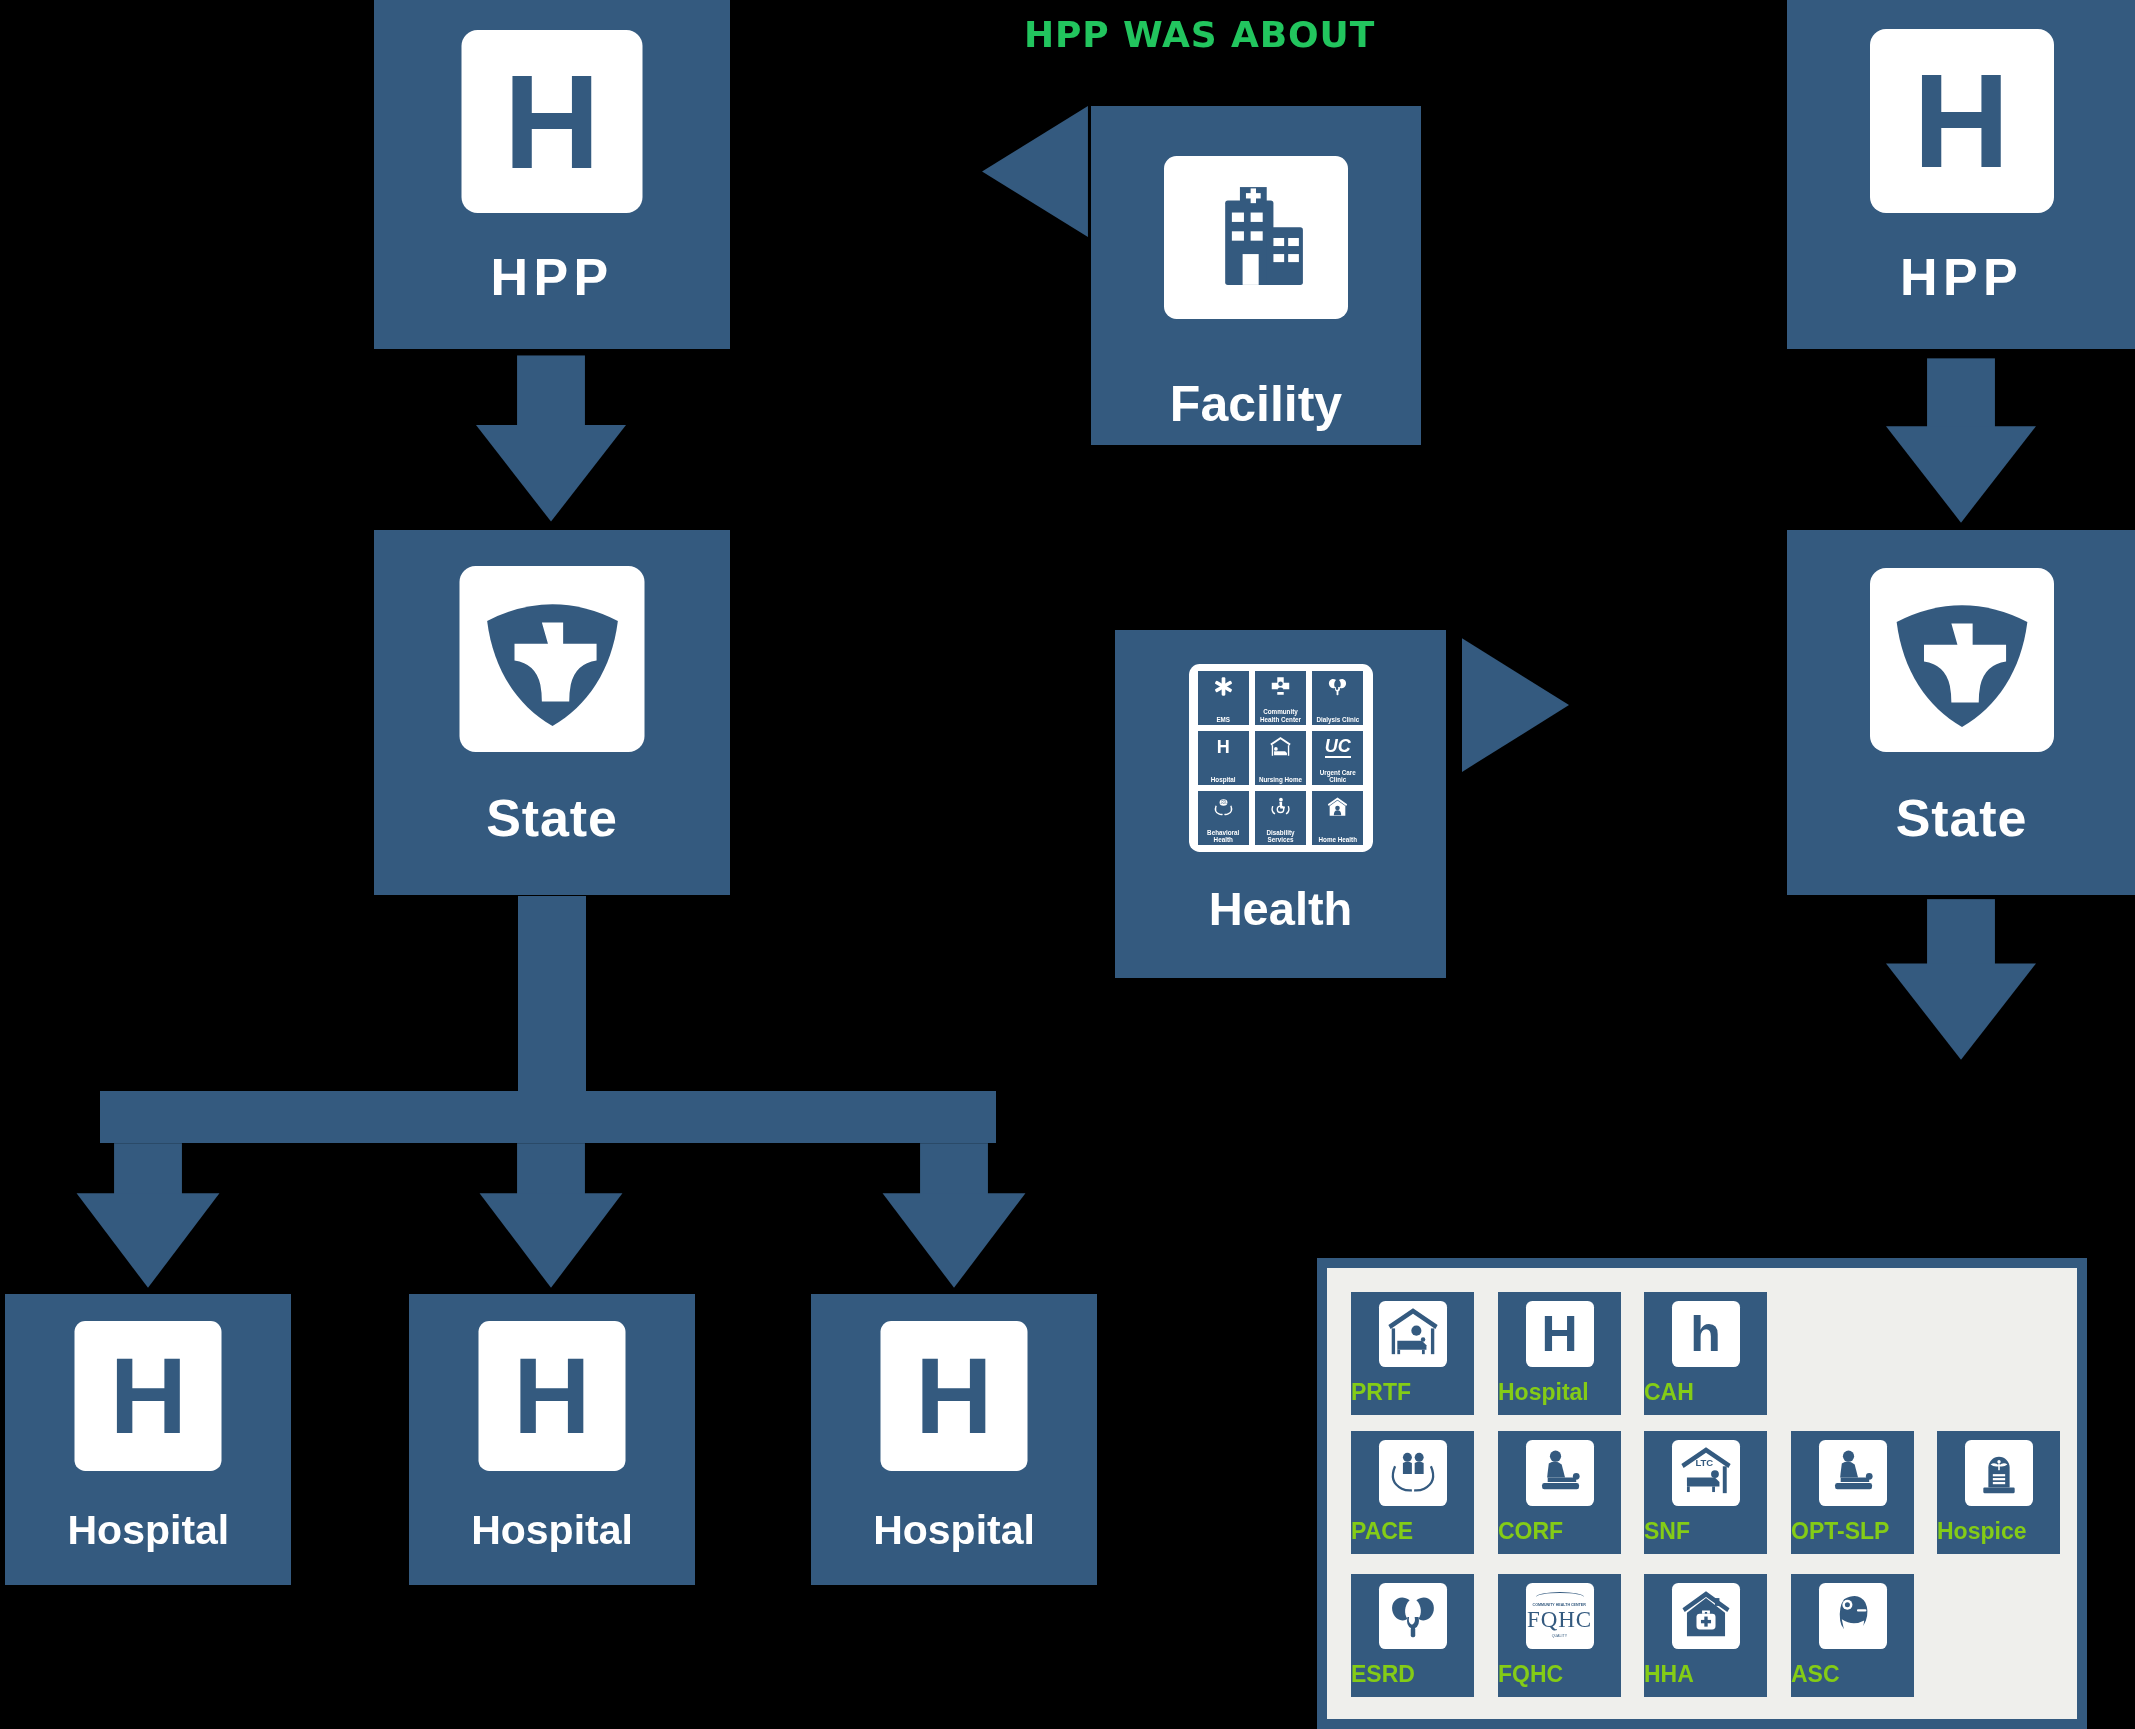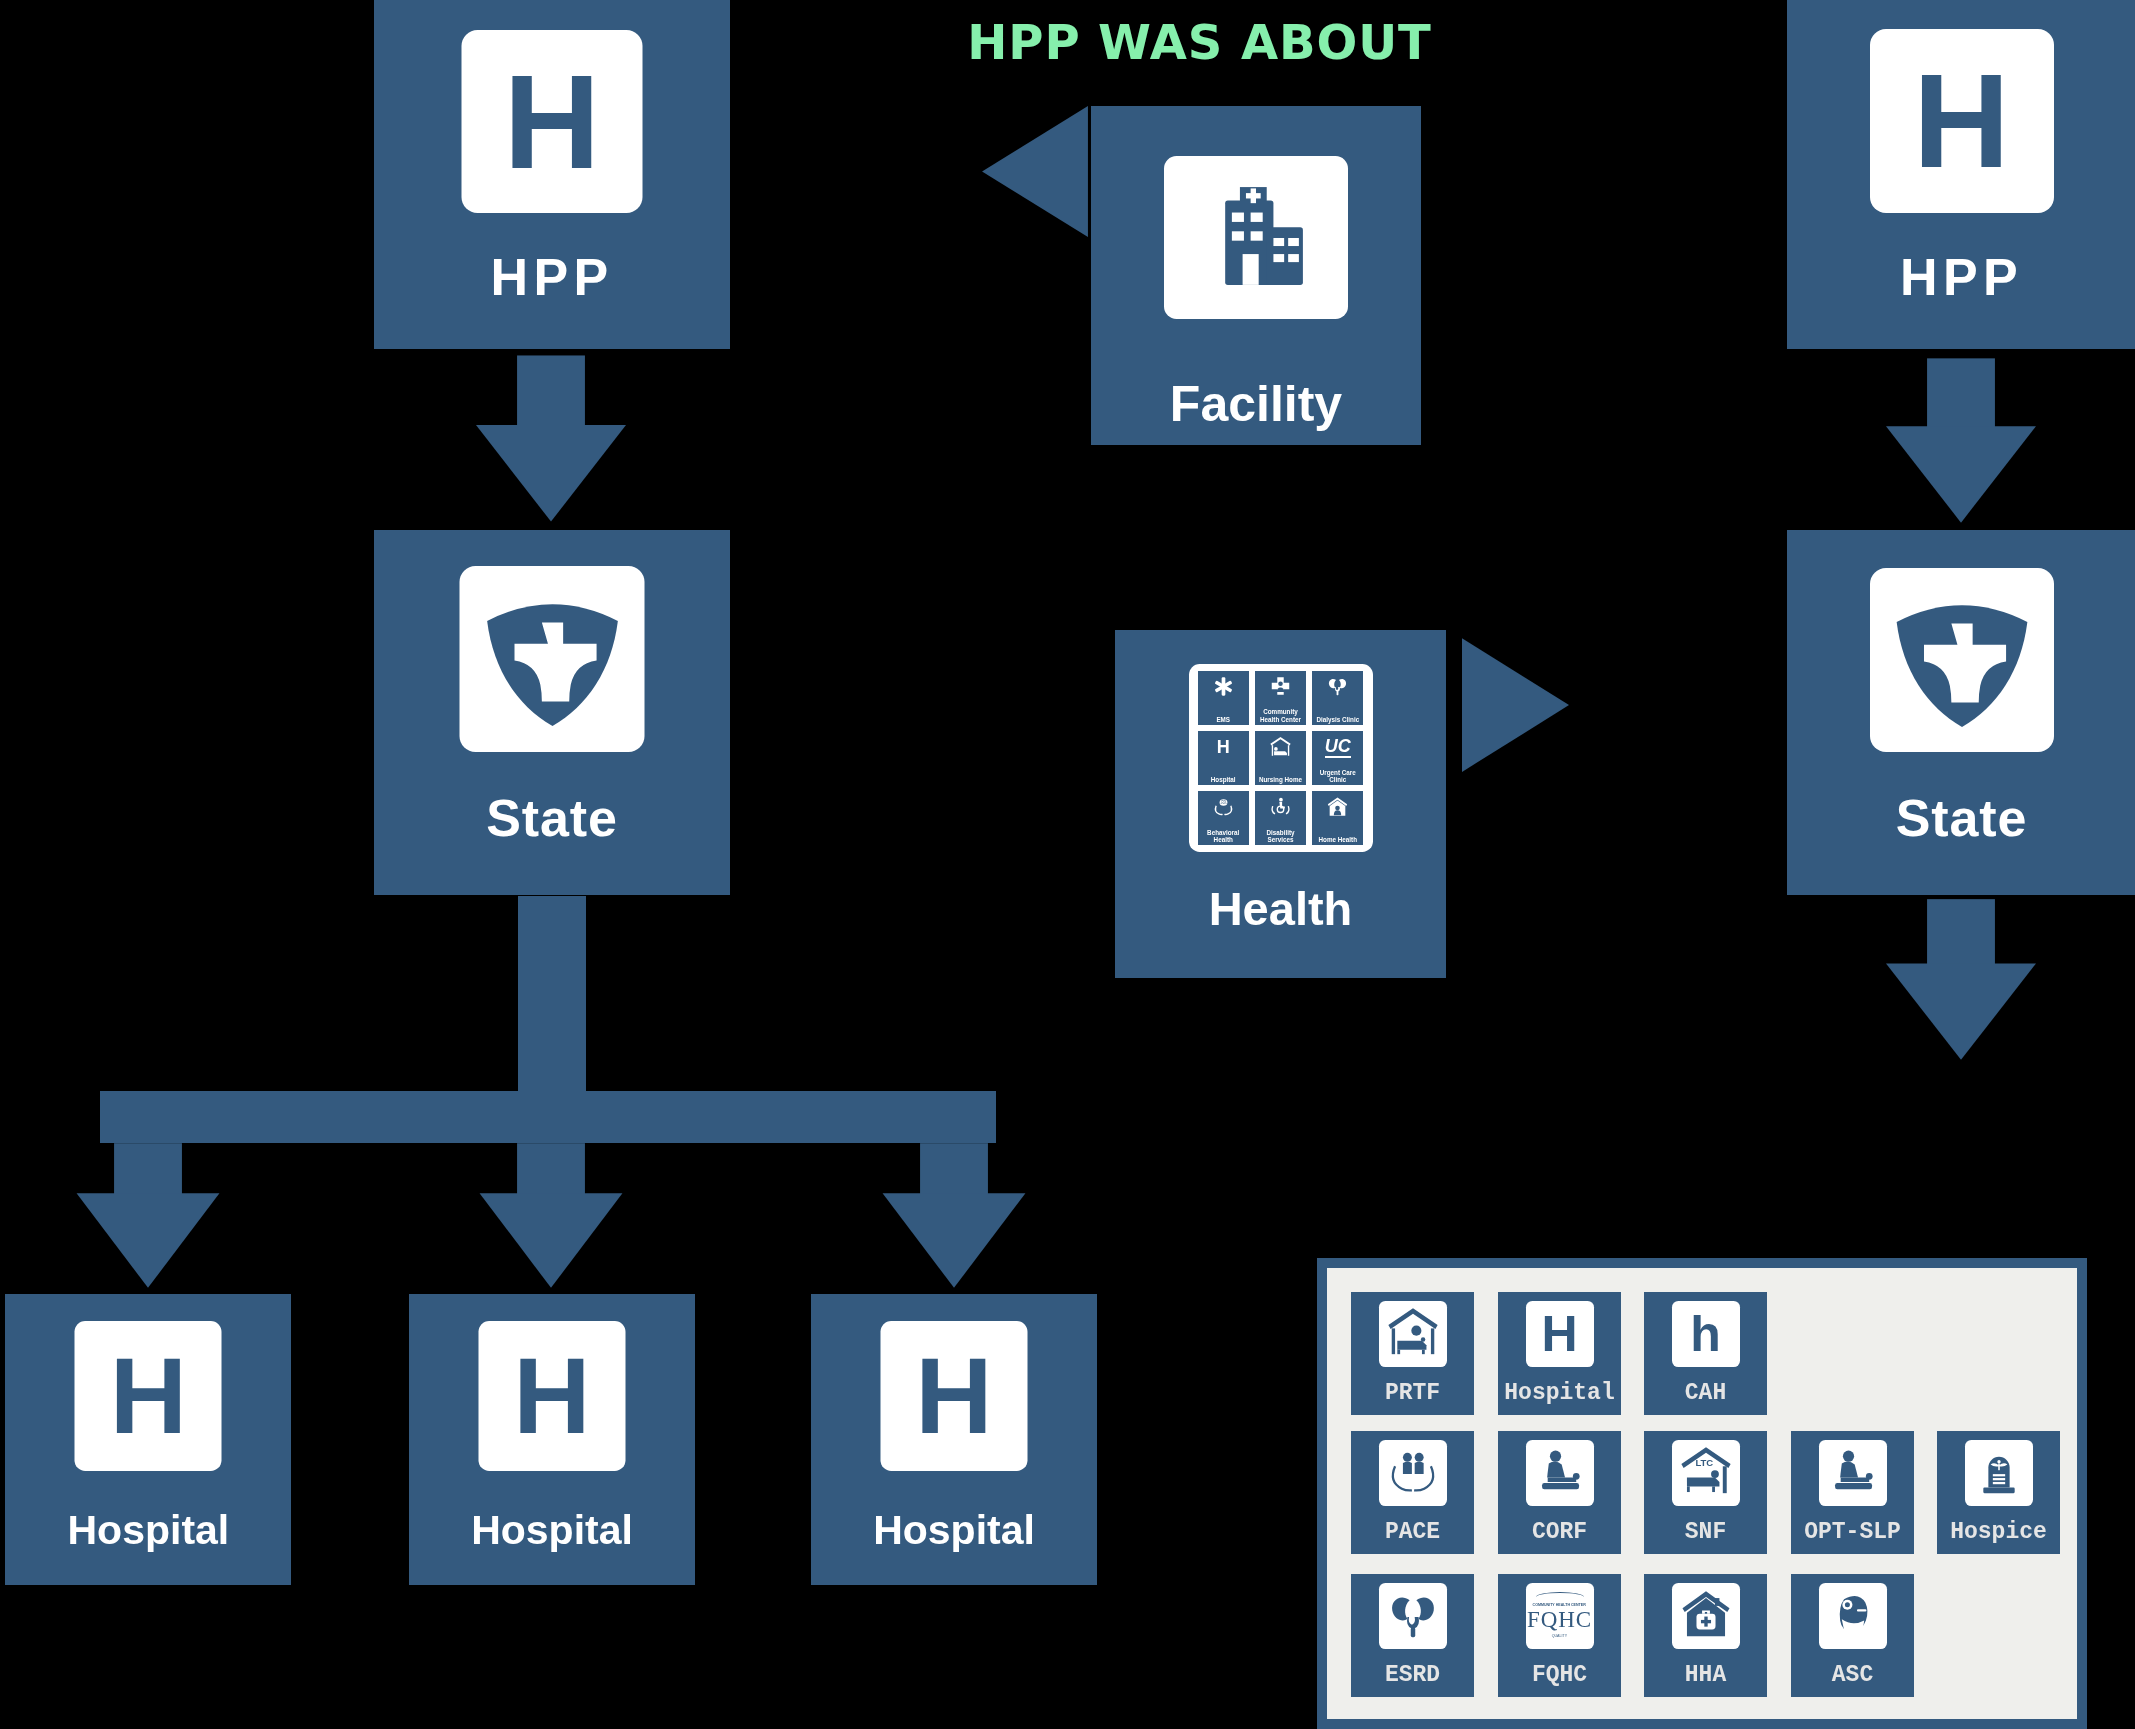--- a/index.html
+++ b/index.html
@@ -6,32 +6,32 @@
   #canvas{position:relative;width:2136px;height:1729px;background:#000;overflow:hidden;
           font-family:"Liberation Sans","DejaVu Sans",sans-serif;}
   .box{position:absolute;background:#345a7f;}
   .card{position:absolute;left:50%;transform:translateX(-50%);background:#fff;border-radius:16px;
         display:flex;align-items:center;justify-content:center;color:#345a7f;}
   .label{position:absolute;left:0;right:0;text-align:center;color:#fff;font-weight:bold;}
   .hglyph{font-weight:bold;color:#345a7f;line-height:1;}
   .arr{position:absolute;}
   .arr svg,.tri svg{display:block;}
   .tri{position:absolute;}
-  .bigtitle{position:absolute;text-align:center;color:#86efac;font-weight:800;
-            font-family:"DejaVu Sans","Liberation Sans",sans-serif;font-size:48px;letter-spacing:0.9px;}
+  .bigtitle{position:absolute;text-align:center;color:#22c55e;font-weight:800;
+            font-family:"DejaVu Sans","Liberation Sans",sans-serif;font-size:36px;letter-spacing:0.9px;}
   
   .bar{position:absolute;background:#345a7f;}
   
   #panel{position:absolute;left:1317px;top:1258px;width:770px;height:471px;background:#efefec;
          border:10.7px solid #345a7f;box-sizing:border-box;z-index:2;}
   .tile{position:absolute;width:123px;height:123px;background:#345a7f;z-index:3;}
   .tile .tcard{position:absolute;left:50%;top:9px;transform:translateX(-50%);width:68px;height:66px;
                background:#fff;border-radius:6.3px;display:flex;align-items:center;justify-content:center;color:#345a7f;}
-  .tile .tlabel{position:absolute;left:0;right:0;bottom:9px;text-align:center;color:#e5e5e5;
-                font-weight:bold;font-size:23px;font-family:Liberation Mono, monospace;}
+  .tile .tlabel{position:absolute;left:0;right:0;bottom:9px;color:#84cc16;
+                font-weight:bold;font-size:23px;}
   .tile svg{width:56px;height:56px;}
   
   .minigrid{display:grid;grid-template-columns:repeat(3,51px);grid-template-rows:repeat(3,54px);
             gap:6.3px;}
   .mini{background:#345a7f;position:relative;display:flex;flex-direction:column;align-items:center;}
   .mini .micon{width:27px;height:25px;margin-top:3.6px;display:flex;align-items:center;justify-content:center;color:#fff;}
   .mini .micon svg{width:23px;height:23px;}
   .mini .mlabel{position:absolute;left:0.9px;right:0.9px;bottom:1.8px;color:#fff;font-size:6.3px;
                 line-height:1.15;text-align:center;font-weight:bold;}
   .minitext{font-weight:bold;color:#fff;font-size:18px;line-height:1;}

